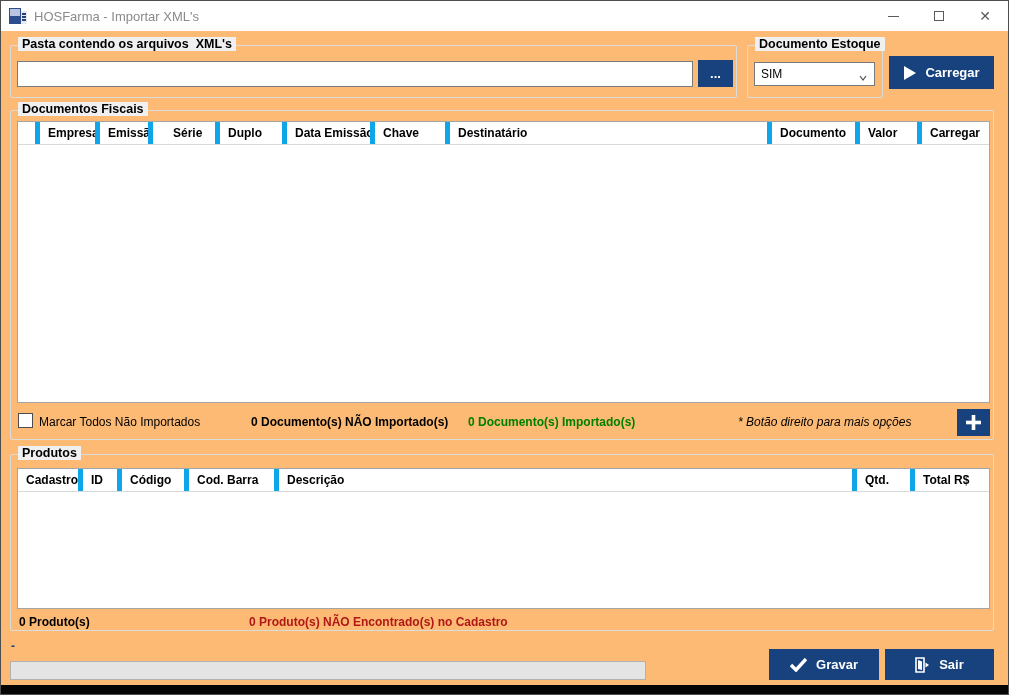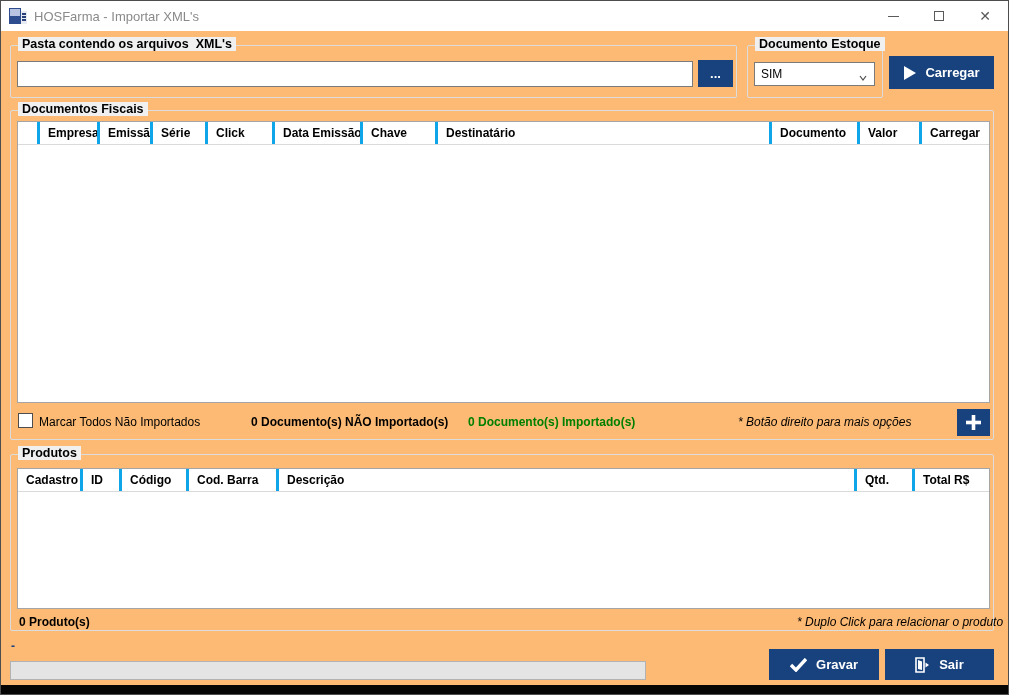--- a/index.html
+++ b/index.html
@@ -24,21 +24,21 @@
   
   .text-input { position:absolute; border:1px solid #7a7a7a; background:#fff; font-size:12px; padding:0 6px; font-family:"Liberation Sans",sans-serif; }
   .navy-btn { position:absolute; background:#17427d; color:#fff; border:none; display:flex; align-items:center; justify-content:center; gap:9px; font-weight:bold; font-family:"Liberation Sans",sans-serif; cursor:default; }
   .navy-btn .blabel { color:#fff; }
   .combo { position:absolute; background:#fff; border:1px solid #7a7a7a; display:flex; align-items:center; font-size:12px; padding-left:6px; }
   .combo .chev { position:absolute; right:7px; top:8px; width:8px; height:8px; }
 
   
   .tbl { position:absolute; background:#fff; border:1px solid #a5a5a5; display:flex; flex-direction:column; }
   .tbl-header { display:flex; height:23px; border-bottom:1px solid #dadada; background:#fff; }
-  .hcell { font-size:12px; font-weight:bold; color:#000; padding:4px 0 0 8px; border-right:3px solid #0ea5e9; overflow:hidden; white-space:nowrap; }
+  .hcell { font-size:12px; font-weight:bold; color:#000; padding:4px 0 0 8px; border-right:5px solid #0ea5e9; overflow:hidden; white-space:nowrap; }
   .hcell:last-child { border-right:none; }
   .tbl-body { flex:1; background:#fff; }
 
   
   .ft { position:absolute; font-size:12px; color:#000; white-space:nowrap; }
   .bold { font-weight:bold;text-align:center; }
   .italic { font-style:italic; }
 
   .checkbox { position:absolute; width:15px; height:15px; background:#fff; border:1px solid #4d4d4d; }
 
@@ -109,22 +109,22 @@
   </button>
 
   <div class="group" style="left:9px; top:109px; width:984px; height:330px;">
     <span class="group-label">Documentos Fiscais</span>
   </div>
   <div class="tbl" style="left:16px; top:120px; width:973px; height:282px;">
     <div class="tbl-header">
       <div class="hcell" style="width:22px;"></div>
       <div class="hcell" style="width:60px;">Empresa</div>
       <div class="hcell" style="width:53px;">Emissão</div>
-      <div class="hcell" style="width:55px;">Série</div>
-      <div class="hcell" style="width:67px;">Click</div>
+      <div class="hcell" style="width:55px;margin-left:12px;">Série</div>
+      <div class="hcell" style="width:67px;">Duplo</div>
       <div class="hcell" style="width:88px;">Data Emissão</div>
       <div class="hcell" style="width:75px;">Chave</div>
       <div class="hcell" style="flex:1;">Destinatário</div>
       <div class="hcell" style="width:88px;">Documento</div>
       <div class="hcell" style="width:62px;">Valor</div>
       <div class="hcell" style="width:67px;">Carregar</div>
     </div>
     <div class="tbl-body"></div>
   </div>
 
@@ -152,21 +152,21 @@
       <div class="hcell" style="width:67px;">Código</div>
       <div class="hcell" style="width:90px;">Cod. Barra</div>
       <div class="hcell" style="flex:1;">Descrição</div>
       <div class="hcell" style="width:58px;">Qtd.</div>
       <div class="hcell" style="width:74px;">Total R$</div>
     </div>
     <div class="tbl-body"></div>
   </div>
 
   <span class="ft bold" style="left:18px; top:614px;">0 Produto(s)</span>
-  <span class="ft italic" style="left:796px; top:614px;">* Duplo Click para relacionar o produto</span>
+  <span class="ft bold" style="left:248px; top:614px; color:#b01818;">0 Produto(s) NÃO Encontrado(s) no Cadastro</span>
 
   <span class="status-dash">-</span>
   <div class="progress">
       <div class="progress-fill" style="width: 0%;"></div>
     </div>
 
   <button class="navy-btn" style="left:768px; top:648px; width:110px; height:31px; font-size:13px;">
     <span style="display:inline-flex;">
         <svg width="17" height="14" viewBox="0 0 17 14">
           <path d="M1 7 L6 12 L16 1" fill="none" stroke="#fff" stroke-width="3.4"></path>

